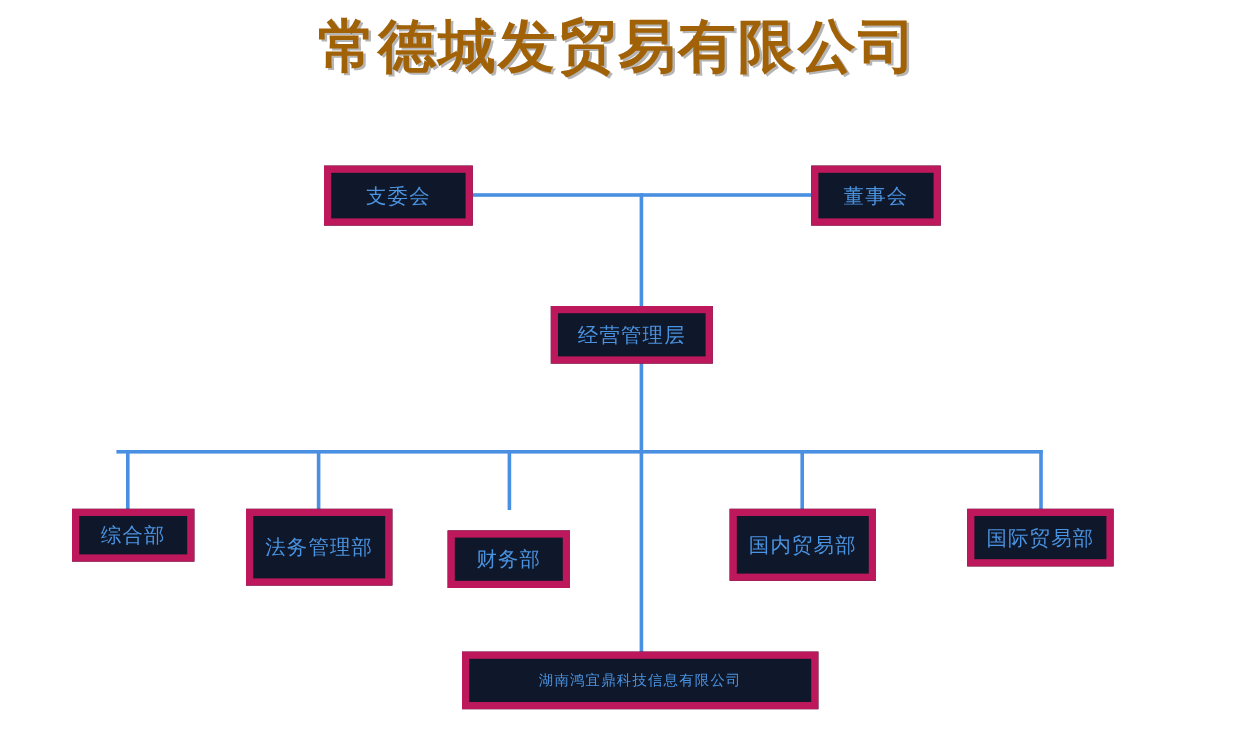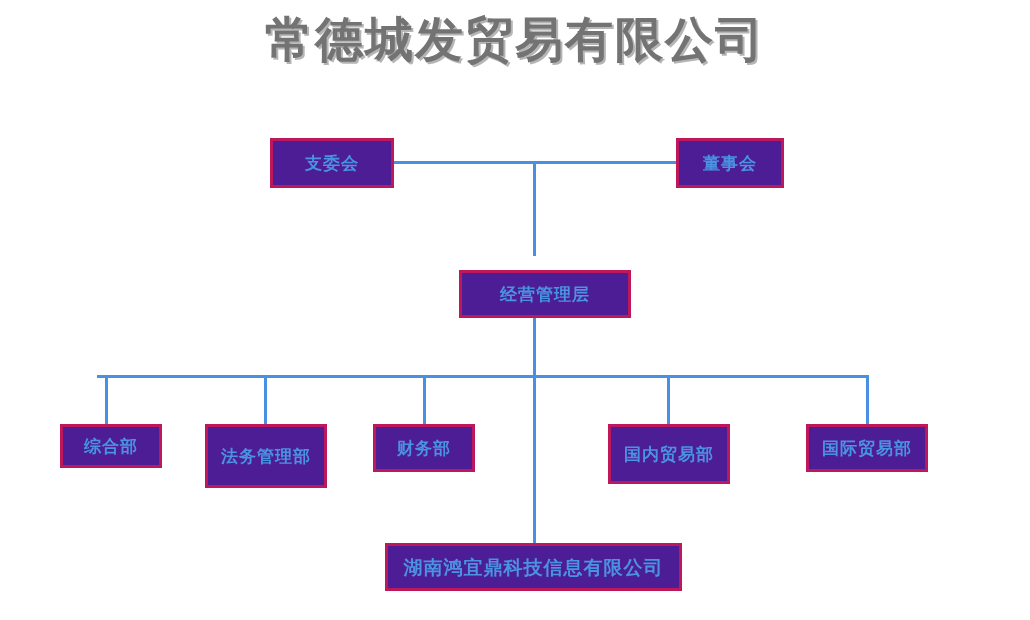--- a/index.html
+++ b/index.html
@@ -20,64 +20,64 @@
     position: absolute;
     left: 0;
     top: 10px;
     width: 1030px;
     text-align: center;
     font-family: "Liberation Serif", "DejaVu Serif", serif;
     font-weight: bold;
     font-size: 48px;
     line-height: 60px;
     letter-spacing: 2px;
-    color: #737373;
+    color: #a16207;
     text-shadow: 2px 2px 0 rgba(120,120,120,0.55);
     white-space: nowrap;
   }
 
   
   .node {
     position: absolute;
     box-sizing: border-box;
-    border: 3px solid #be185d;
-    background: #4c1d95;
+    border: 6px solid #be185d;
+    background: #0f172a;
     display: flex;
     align-items: center;
     justify-content: center;
     color: #4a93e0;
-    font-weight: bold;
+    font-weight: normal;
     font-size: 17px;
     line-height: 1;
     letter-spacing: 1px;
     white-space: nowrap;
     z-index: 3;
   }
 
   
   .line {
     position: absolute;
     background: #4a90e2;
     z-index: 1;
   }
   .line-h { height: 3px; }
   .line-v { width: 3px; }
 
   
   #node-party      { left: 270px; top: 138px; width: 124px; height: 50px; }
   #node-board      { left: 676px; top: 138px; width: 108px; height: 50px; }
-  #node-mgmt       { left: 459px; top: 270px; width: 172px; height: 48px; }
+  #node-mgmt       { left: 459px; top: 255px; width: 135px; height: 48px; }
 
   #node-dept-0     { left: 60px;  top: 424px; width: 102px; height: 44px; }
   #node-dept-1     { left: 205px; top: 424px; width: 122px; height: 64px; }
-  #node-dept-2     { left: 373px; top: 424px; width: 102px; height: 48px; }
+  #node-dept-2     { left: 373px; top: 442px; width: 102px; height: 48px; }
   #node-dept-3     { left: 608px; top: 424px; width: 122px; height: 60px; }
   #node-dept-4     { left: 806px; top: 424px; width: 122px; height: 48px; }
 
-  #node-subsidiary { left: 385px; top: 543px; width: 297px; height: 48px; font-size: 19px; }
+  #node-subsidiary { left: 385px; top: 543px; width: 297px; height: 48px; font-size: 12px; }
 
   
   #conn-party-board   { left: 394px; top: 161px; width: 282px; }
   #conn-mgmt-down     { left: 533px; top: 161px; height: 95px; }
   #conn-mgmt-to-bus   { left: 533px; top: 302px; height: 75px; }
   #conn-bus           { left: 97px;  top: 375px; width: 772px; }
   #conn-drop-0        { left: 105px; top: 375px; height: 50px; }
   #conn-drop-1        { left: 264px; top: 375px; height: 50px; }
   #conn-drop-2        { left: 423px; top: 375px; height: 50px; }
   #conn-drop-3        { left: 667px; top: 375px; height: 50px; }

